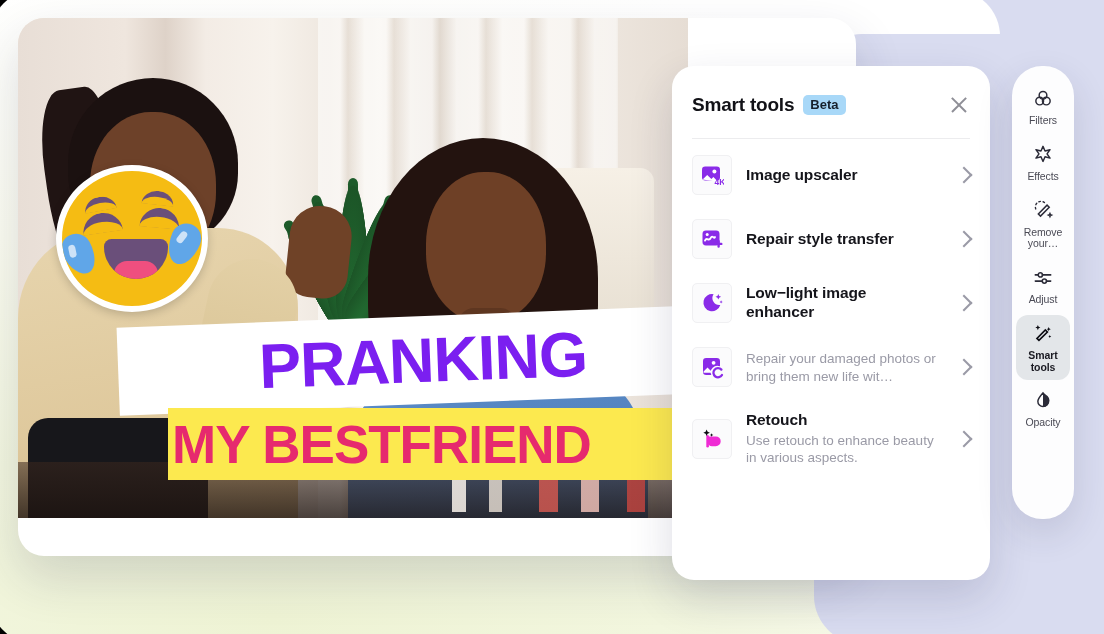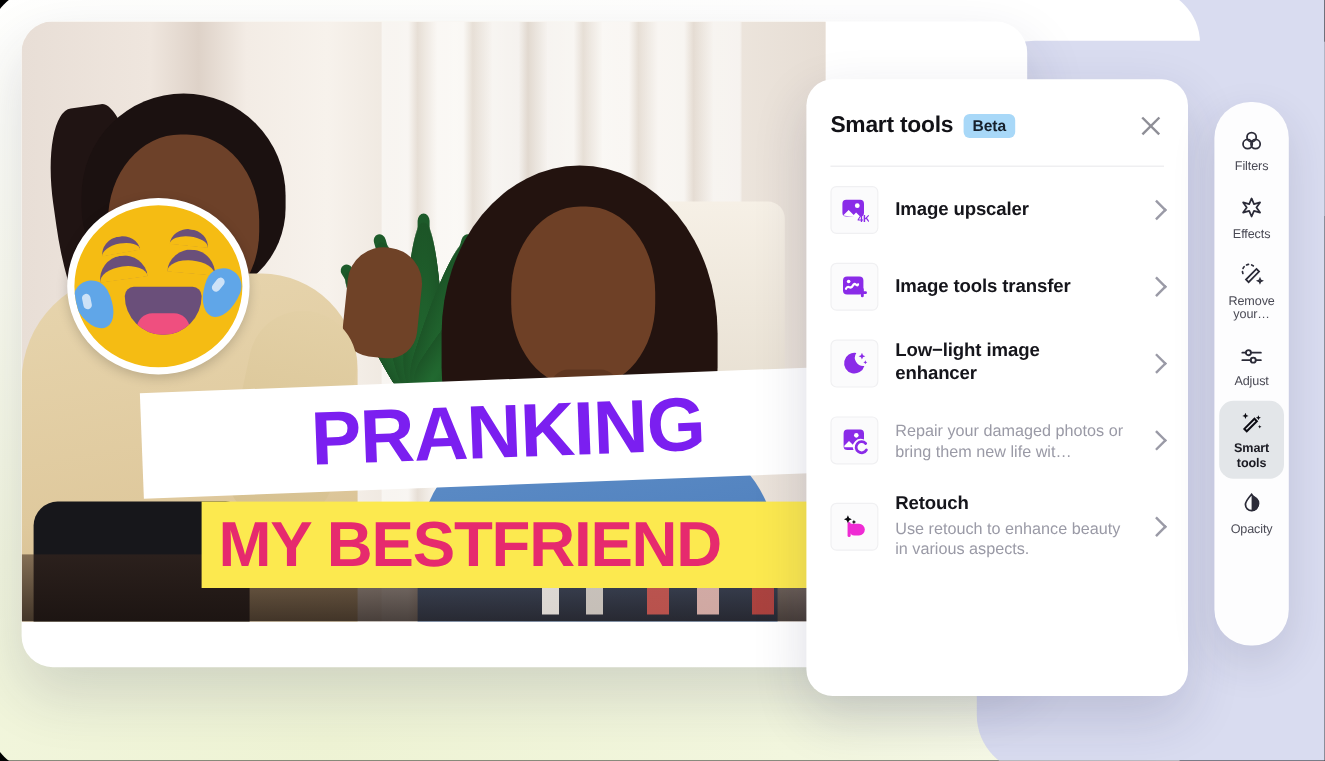--- a/index.html
+++ b/index.html
@@ -230,25 +230,25 @@
     transform: rotate(-2.2deg);
     display: flex; align-items: center; justify-content: center;
     z-index: 4;
   }
   .banner-white span {
     font-size: 63px; font-weight: 800; letter-spacing: -1px;
     color: #7b1ff0;
   }
   .banner-yellow {
     position: absolute;
-    left: 150px; top: 400px;
+    left: 150px; top: 390px;
     width: 620px; height: 72px;
     background: #fce94f;
     display: flex; align-items: center; justify-content: flex-start;
-    padding-left: 14px;
+    padding-left: 4px;
     z-index: 4;
   }
   .banner-yellow span {
     font-size: 53px; font-weight: 800; letter-spacing: -1px;
     color: #e62a6e;
   }
 
   
   .panel {
     position: absolute;
@@ -330,21 +330,20 @@
     left: 1012px; top: 66px;
     width: 62px; height: 453px;
     background: #fdfdfe;
     border-radius: 30px;
     box-shadow: 0 14px 36px rgba(40,40,80,0.14);
     z-index: 11;
     display: flex; flex-direction: column;
     align-items: center;
     padding: 14px 0;
     gap: 2px;
-    margin-top: 19px;
   }
   .rail-item {
     width: 54px;
     padding: 8px 2px 7px;
     border-radius: 12px;
     display: flex; flex-direction: column; align-items: center;
     gap: 5px;
     cursor: pointer;
   }
   .rail-item.active { background: #e3e6e9; }
@@ -444,21 +443,21 @@
         <div class="tool-item">
           <div class="tool-icon">
             <svg viewBox="0 0 24 24" width="24" height="24">
               <rect x="2.5" y="3.5" width="17" height="15" rx="3.4" fill="#8a2be8"></rect>
               <path d="M5 13.6c2-4.2 3.6 1.6 5.6-2.4s3.2 1.4 4.4-1.2" stroke="#fff" stroke-width="1.9" fill="none" stroke-linecap="round"></path>
               <circle cx="7.2" cy="7.6" r="1.5" fill="#fff"></circle>
               <path d="M18.6 14.2v5.4M15.9 16.9h5.4" stroke="#8a2be8" stroke-width="2.4" stroke-linecap="round"></path>
             </svg>
           </div>
           <div class="tool-text">
-            <div class="tool-name">Image tools transfer</div>
+            <div class="tool-name">Repair style transfer</div>
           </div>
           <div class="chev"></div>
         </div>
         <div class="tool-item">
           <div class="tool-icon">
             <svg viewBox="0 0 24 24" width="24" height="24">
               <path d="M13.6 3.2A8.6 8.6 0 1 0 20.3 14 7 7 0 0 1 13.6 3.2z" fill="#8a2be8"></path>
               <path d="M18.3 3l.85 1.95L21.1 5.8l-1.95.85L18.3 8.6l-.85-1.95L15.5 5.8l1.95-.85z" fill="#8a2be8"></path>
               <path d="M21.1 9.3l.5 1.15 1.15.5-1.15.5-.5 1.15-.5-1.15-1.15-.5 1.15-.5z" fill="#8a2be8"></path>
             </svg>

